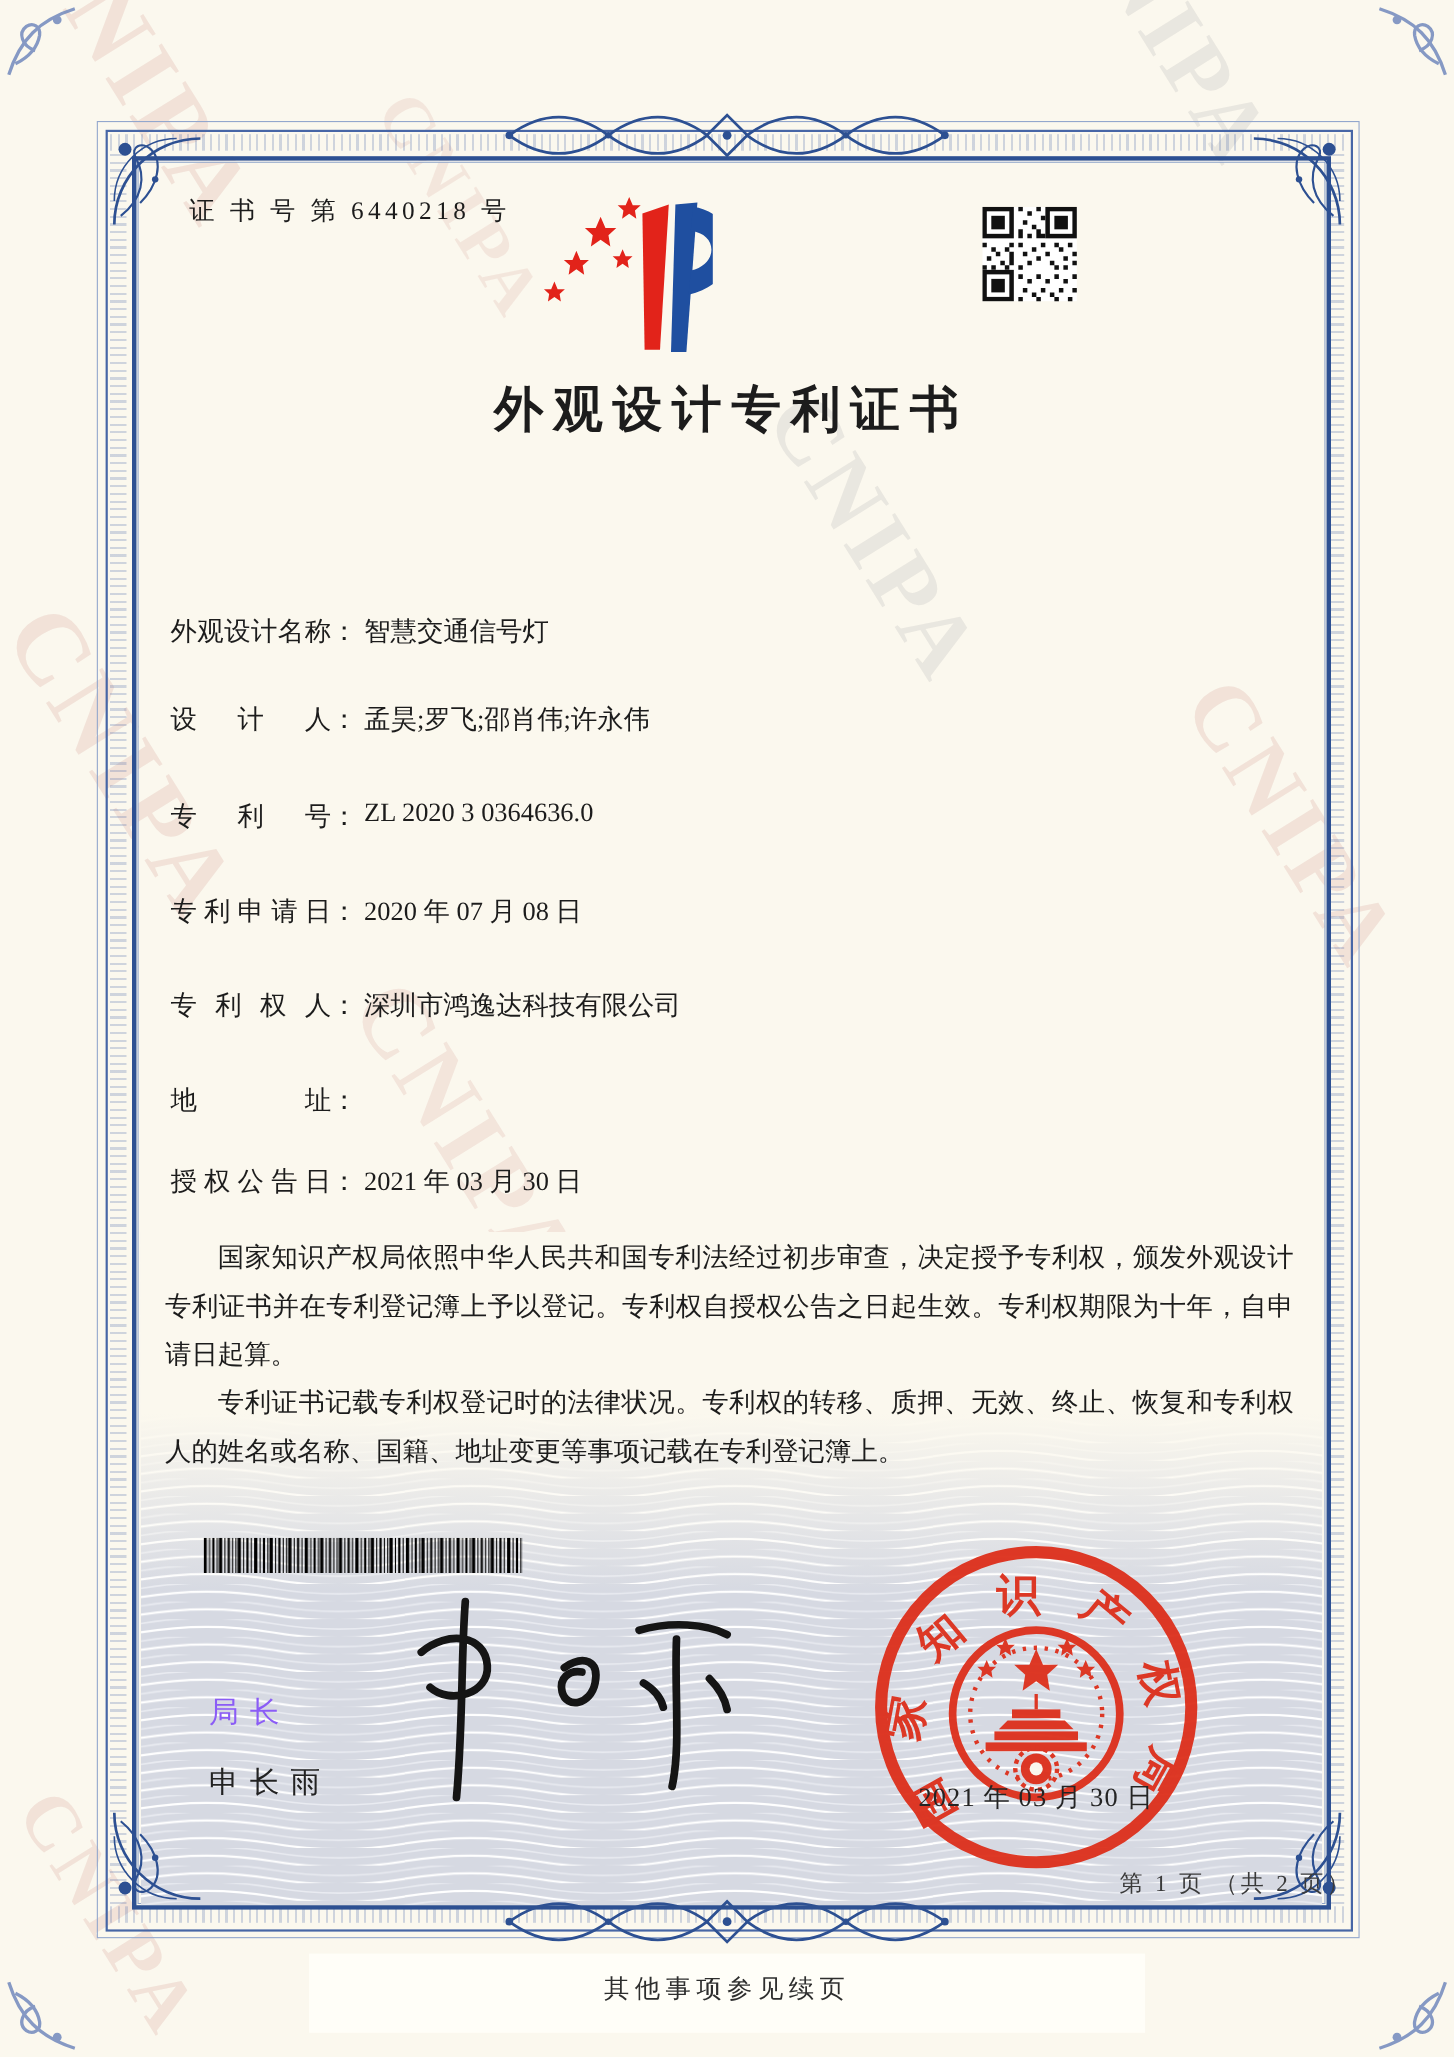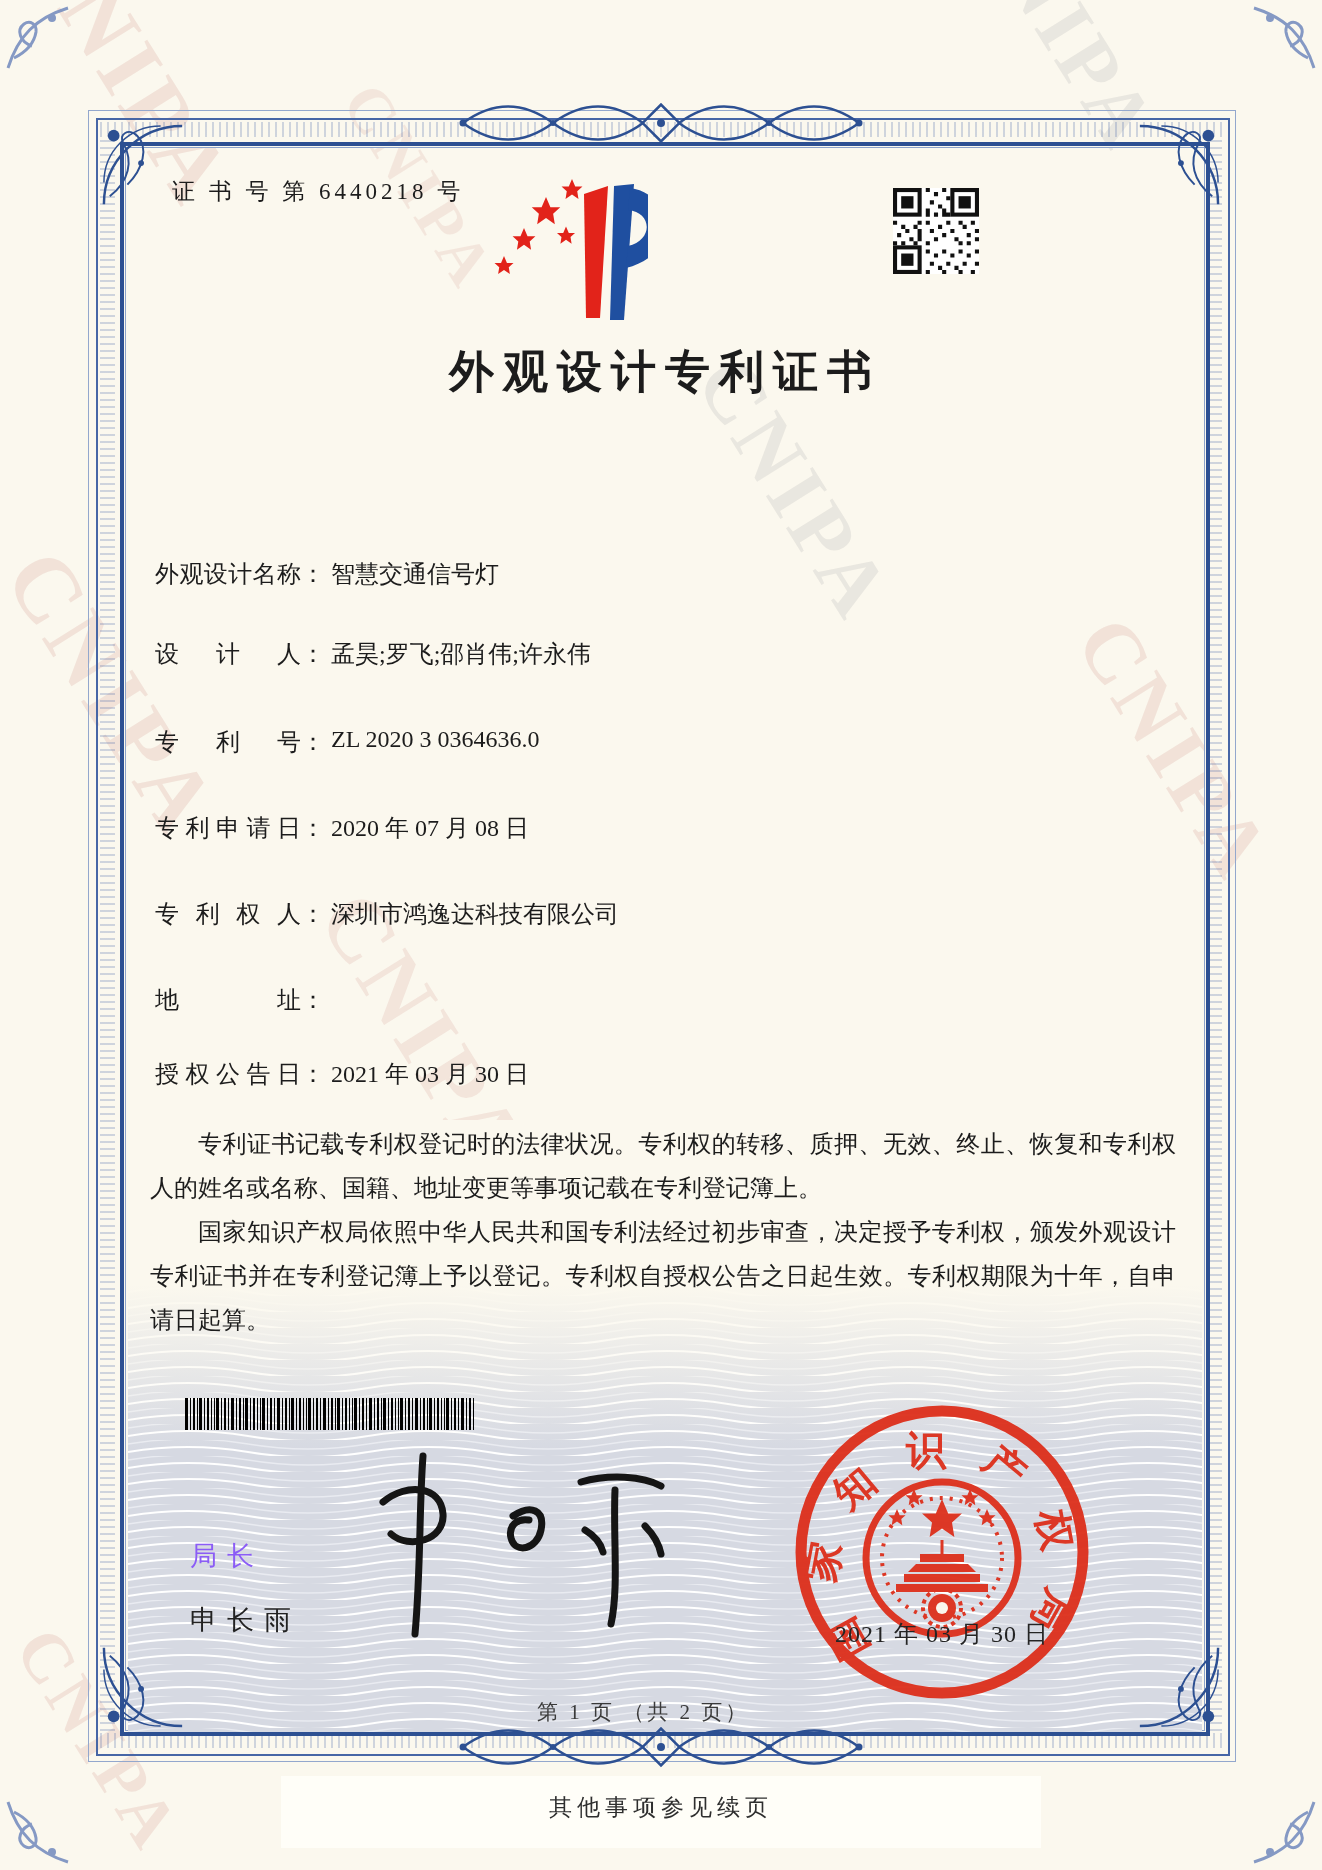--- a/index.html
+++ b/index.html
@@ -65,21 +65,21 @@
   }
   .barcode{position:absolute;left:185px;top:1398px;z-index:3;}
   .sig-title{position:absolute;left:190px;top:1538px;font-family:"Liberation Sans",sans-serif;font-size:27px;letter-spacing:10px;color:#8b5cf6;z-index:3;}
   .sig-name{position:absolute;left:190px;top:1602px;font-family:"Liberation Sans",sans-serif;font-size:27px;letter-spacing:10px;color:#222;z-index:3;}
   .signature{position:absolute;left:345px;top:1438px;z-index:3;}
   .seal{position:absolute;left:790px;top:1400px;z-index:3;opacity:.95;}
   .seal-date{
     position:absolute;left:812px;top:1618px;width:260px;text-align:center;
     font-size:24px;letter-spacing:1px;color:#242424;z-index:4;
   }
-  .page-info{position:absolute;left:0;top:1698px;width:1230px;text-align:center;font-size:21px;letter-spacing:3px;color:#3a3a3a;z-index:3;padding-left:28px;}
+  .page-info{position:absolute;left:0;top:1698px;width:1230px;text-align:right;font-size:21px;letter-spacing:3px;color:#3a3a3a;z-index:3;}
   .cont-strip{position:absolute;left:281px;top:1776px;width:760px;height:72px;background:#fffef8;z-index:2;}
   .cont-note{position:absolute;left:281px;top:1792px;width:760px;text-align:center;font-size:23px;letter-spacing:5px;color:#2e2e2e;z-index:3;}
 </style>
 </head>
 <body>
 
 <div id="page">
 
   <svg width="0" height="0" style="position:absolute">
     <defs>
@@ -244,22 +244,22 @@
     <span class="flabel">专利权人</span><span class="fcolon">：</span><span class="fvalue">深圳市鸿逸达科技有限公司</span>
   </div>
   <div class="field" style="top:984px">
     <span class="flabel">地址</span><span class="fcolon">：</span>
   </div>
   <div class="field" style="top:1058px;width:1030px">
     <span><span class="flabel">授权公告日</span><span class="fcolon">：</span><span class="fvalue">2021 年 03 月 30 日</span></span>
   </div>
 
   <div class="body-text">
+    <p>国家知识产权局依照中华人民共和国专利法经过初步审查，决定授予专利权，颁发外观设计专利证书并在专利登记簿上予以登记。专利权自授权公告之日起生效。专利权期限为十年，自申请日起算。</p>
     <p>专利证书记载专利权登记时的法律状况。专利权的转移、质押、无效、终止、恢复和专利权人的姓名或名称、国籍、地址变更等事项记载在专利登记簿上。</p>
-    <p>国家知识产权局依照中华人民共和国专利法经过初步审查，决定授予专利权，颁发外观设计专利证书并在专利登记簿上予以登记。专利权自授权公告之日起生效。专利权期限为十年，自申请日起算。</p>
   </div>
 
   <svg class="barcode" width="290" height="32">
     <rect width="290" height="32" fill="url(#bc)"></rect>
   </svg>
 
   <div class="sig-title">局长</div>
   <div class="sig-name">申长雨</div>
 
   <svg class="signature" width="340" height="230" viewBox="0 0 340 230">

